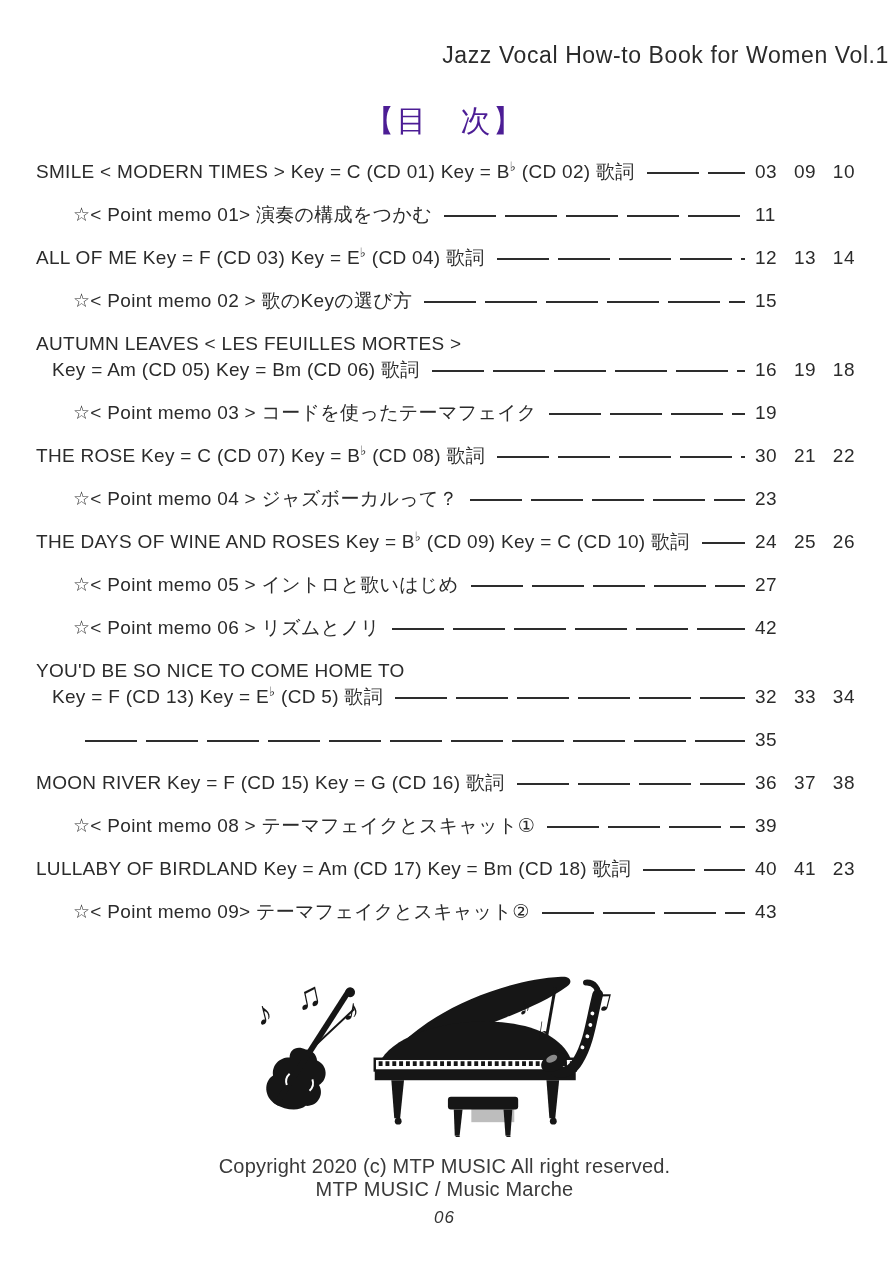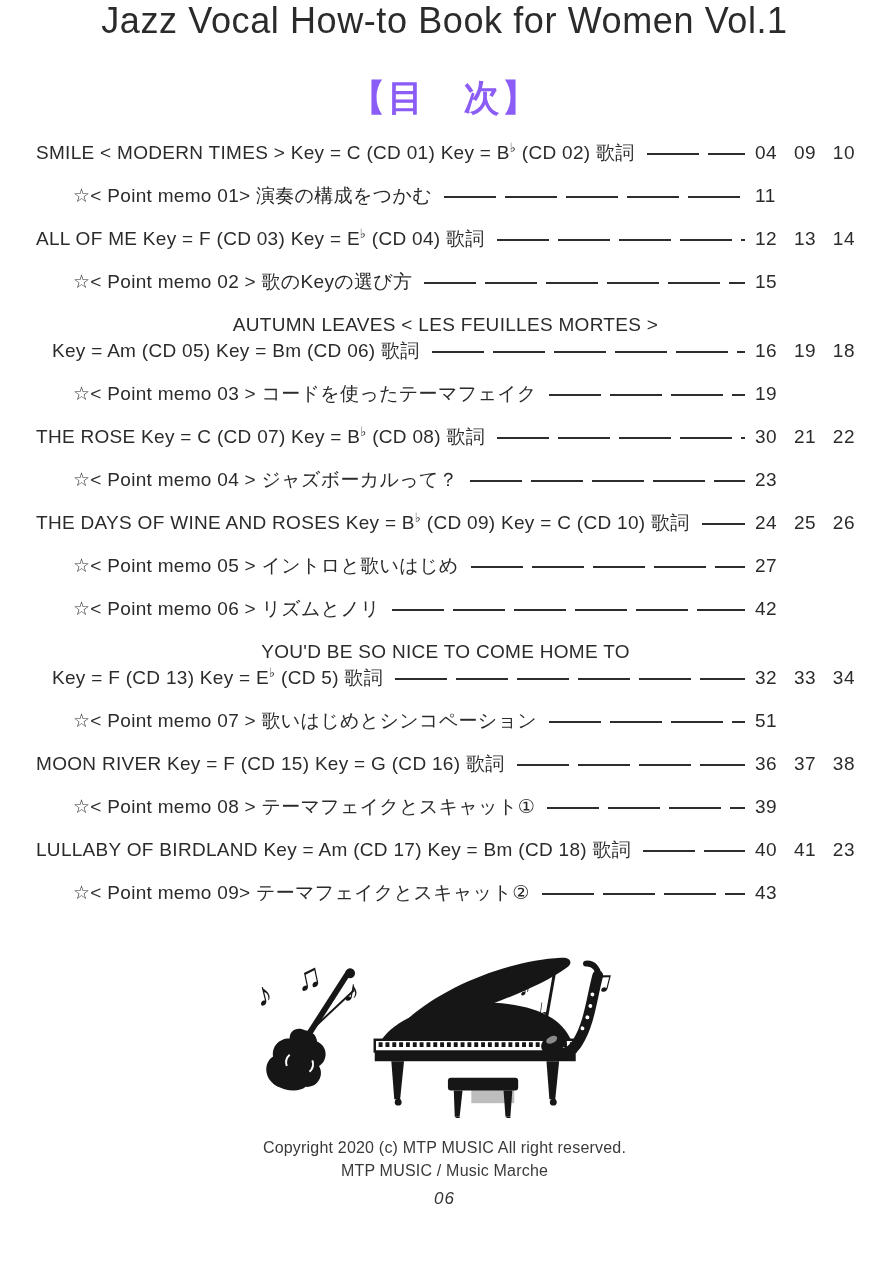--- a/index.html
+++ b/index.html
@@ -8,47 +8,47 @@
     position: relative;
     width: 889px;
     height: 1279px;
     margin: 0 auto;
     background: #ffffff;
     overflow: hidden;
     font-family: "Liberation Sans", "DejaVu Sans", sans-serif;
     color: #2b2b2b;
   }
   .book-title {
-    text-align: center;
-    font-size: 36px;
+    padding-top: 42px;
+    text-align: right;
+    font-size: 23px;
     font-weight: normal;
     letter-spacing: 0.6px;
     color: #2b2b2b;
   }
   .toc-heading {
     margin-top: 32px;
     text-align: center;
-    font-size: 36px;
-    font-weight: bold;
+    font-size: 30px;
+    font-weight: normal;
     letter-spacing: 2px;
-    color: #8b5cf6;
+    color: #4c1d95;
   }
   .toc {
     margin-top: 18px;
     padding: 0 34px 0 36px;
   }
   .toc-row {
     display: flex;
     align-items: center;
     height: 24px;
     margin-bottom: 19px;
     font-size: 19px;
     letter-spacing: 0.3px;
     white-space: nowrap;
-    justify-content: center;
   }
   .toc-row.title { margin-bottom: 2px; }
   .toc-row.keyline { padding-left: 16px; }
   .toc-row.memo { padding-left: 37px; }
   .row-text { flex-shrink: 0; }
   .row-text sup {
     font-size: 68%;
     vertical-align: super;
     line-height: 0;
   }
@@ -67,21 +67,21 @@
     letter-spacing: 0.5px;
   }
   .pages.single { justify-content: flex-start; }
   .illustration-wrap {
     margin-top: 38px;
     text-align: center;
   }
   .footer {
     margin-top: 14px;
     text-align: center;
-    font-size: 16px;
+    font-size: 20px;
     line-height: 23px;
     color: #3a3a3a;
     letter-spacing: 0.2px;
   }
   .folio {
     margin-top: 7px;
     text-align: center;
     font-size: 17px;
     color: #333333;
     letter-spacing: 1px;
@@ -95,21 +95,21 @@
 
   <h1 class="book-title">Jazz Vocal How-to Book for Women Vol.1</h1>
 
   <h2 class="toc-heading">【目　次】</h2>
 
   <div class="toc">
       <div class="toc-row song">
         <span class="row-text"><span>SMILE &lt; MODERN TIMES &gt;  Key = C (CD 01)   Key = B</span><sup>♭</sup><span> (CD 02)  歌詞</span></span>
         <span class="leader"></span>
         <span class="pages">
-          <span>04</span>
+          <span>03</span>
           <span>09</span>
           <span>10</span>
         </span>
       </div>
       <div class="toc-row memo">
         <span class="row-text"><span>☆&lt; Point memo 01&gt;  演奏の構成をつかむ</span></span>
         <span class="leader"></span>
         <span class="pages single">
           <span>11</span>
         </span>
@@ -194,24 +194,23 @@
       <div class="toc-row keyline">
         <span class="row-text"><span>Key = F  (CD 13)   Key = E</span><sup>♭</sup><span>  (CD 5)  歌詞</span></span>
         <span class="leader"></span>
         <span class="pages">
           <span>32</span>
           <span>33</span>
           <span>34</span>
         </span>
       </div>
       <div class="toc-row memo">
-        <span class="row-text"><span>☆&lt; Point memo 07 &gt; 歌いはじめとシンコペーション</span></span>
-        <span class="leader"></span>
-        <span class="pages single">
-          <span>51</span>
+        <span class="leader"></span>
+        <span class="pages single">
+          <span>35</span>
         </span>
       </div>
       <div class="toc-row song">
         <span class="row-text"><span>MOON RIVER    Key = F  (CD 15)   Key = G  (CD 16)  歌詞</span></span>
         <span class="leader"></span>
         <span class="pages">
           <span>36</span>
           <span>37</span>
           <span>38</span>
         </span>

